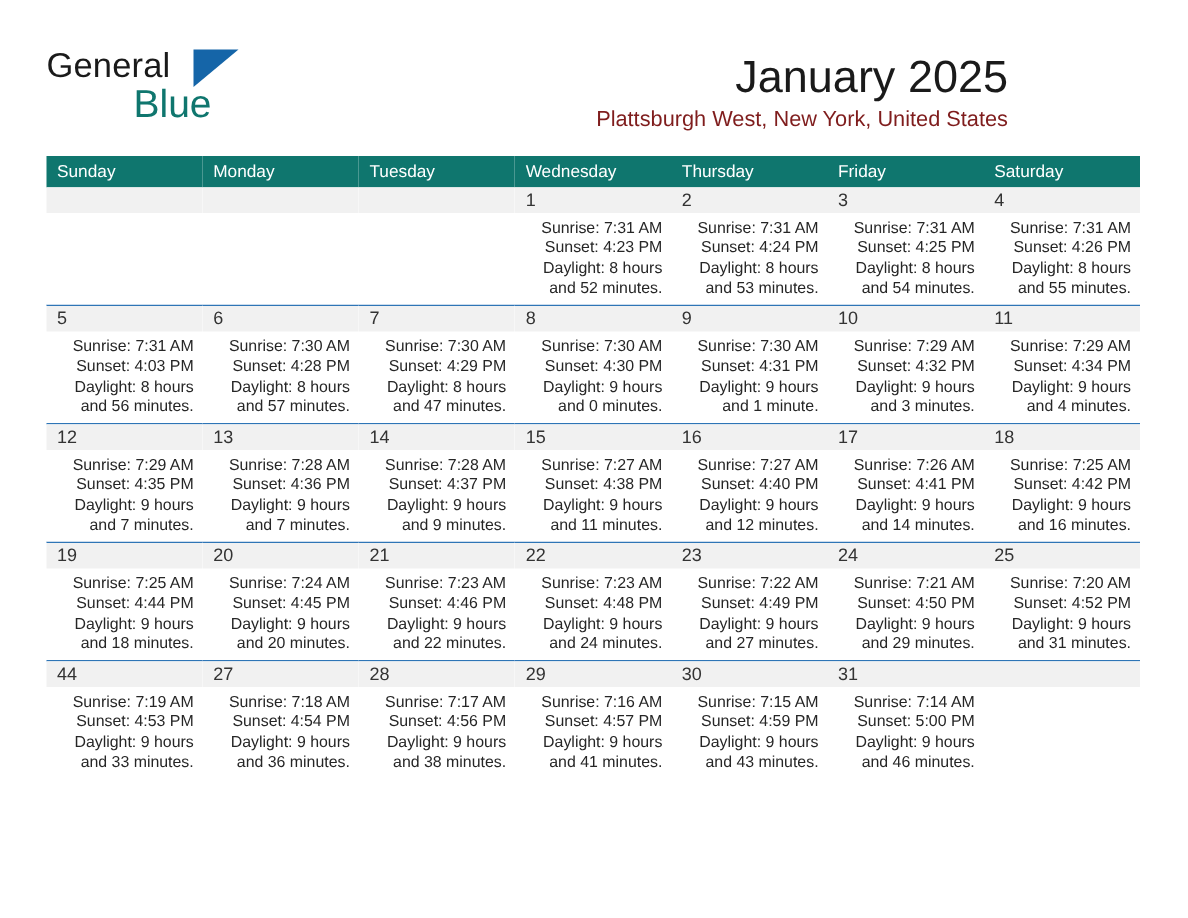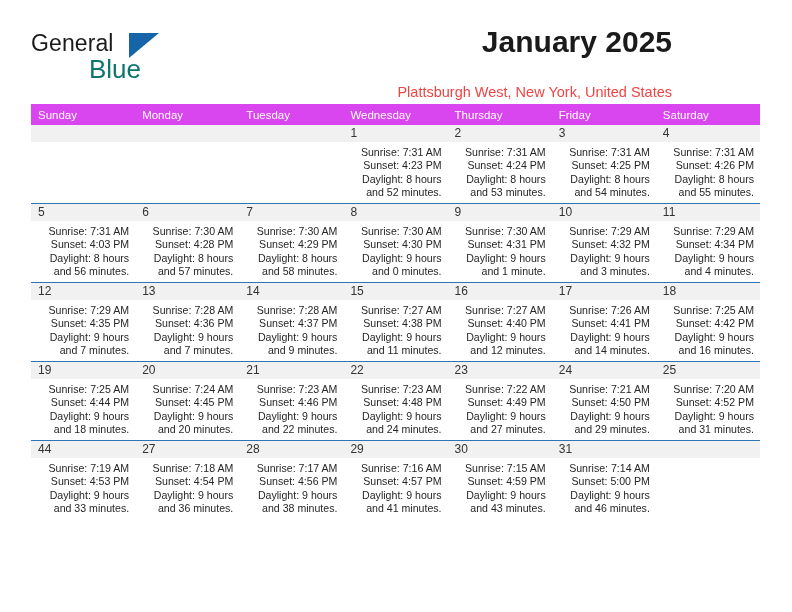--- a/index.html
+++ b/index.html
@@ -66,45 +66,46 @@
   }
 
   .title-block {
     position: absolute;
     right: 0;
     top: 0;
     text-align: right;
   }
   .month-title {
     font-size: 30px;
-    font-weight: bold;
+    font-weight: normal;
     color: #1a1a1a;
     line-height: 36px;
     white-space: nowrap;
+    margin-top: 10px;
   }
   .location {
     font-size: 14.5px;
-    color: #ef4444;
+    color: #7f1d1d;
     line-height: 20px;
-    margin-top: 22px;
+    margin-top: 0;
     white-space: nowrap;
   }
 
   
   .calendar {
     position: absolute;
     left: 31px;
     top: 104px;
     width: 729px;
     border-collapse: collapse;
     table-layout: fixed;
   }
 
   .calendar th {
-    background: #d946ef;
+    background: #0f766e;
     color: #ffffff;
     font-size: 11.5px;
     font-weight: normal;
     text-align: left;
     padding: 4px 0 4px 7px;
     height: 13px;
     border: none;
   }
 
   .calendar td {
@@ -266,21 +267,21 @@
               </div>
             </div>
           </td>
           <td>
             <div class="cell-inner">
               <div class="daynum-band">7</div>
               <div class="cell-lines">
                 <div>Sunrise: 7:30 AM</div>
                 <div>Sunset: 4:29 PM</div>
                 <div>Daylight: 8 hours</div>
-                <div>and 58 minutes.</div>
+                <div>and 47 minutes.</div>
               </div>
             </div>
           </td>
           <td>
             <div class="cell-inner">
               <div class="daynum-band">8</div>
               <div class="cell-lines">
                 <div>Sunrise: 7:30 AM</div>
                 <div>Sunset: 4:30 PM</div>
                 <div>Daylight: 9 hours</div>

